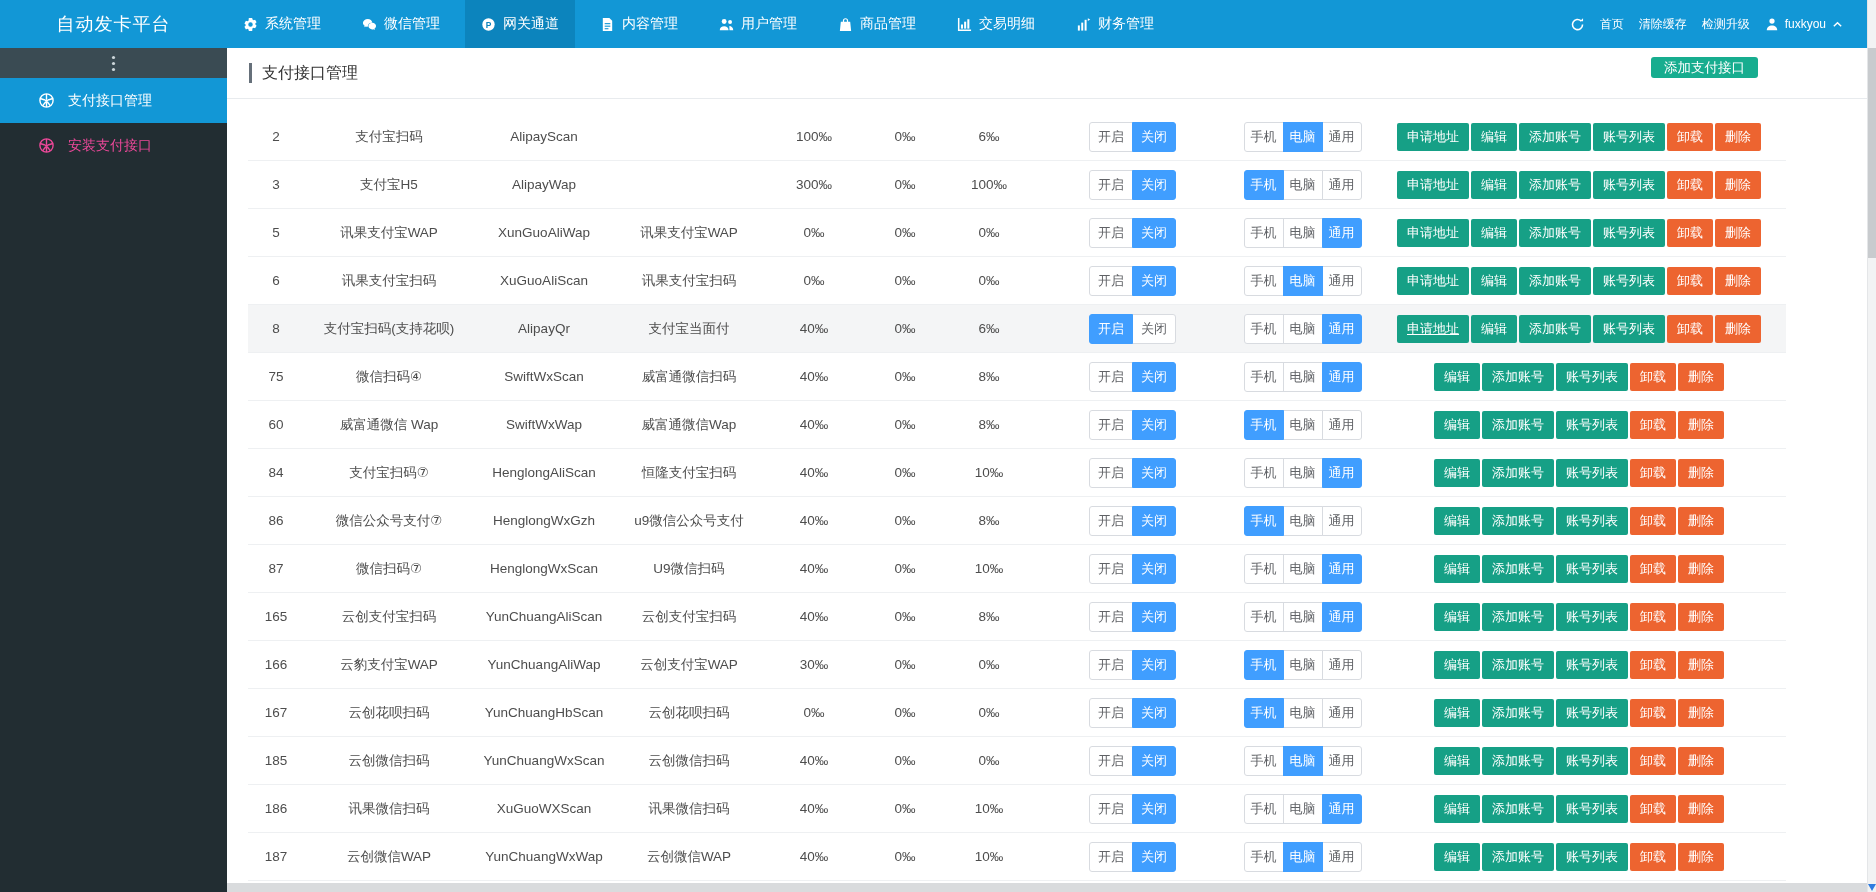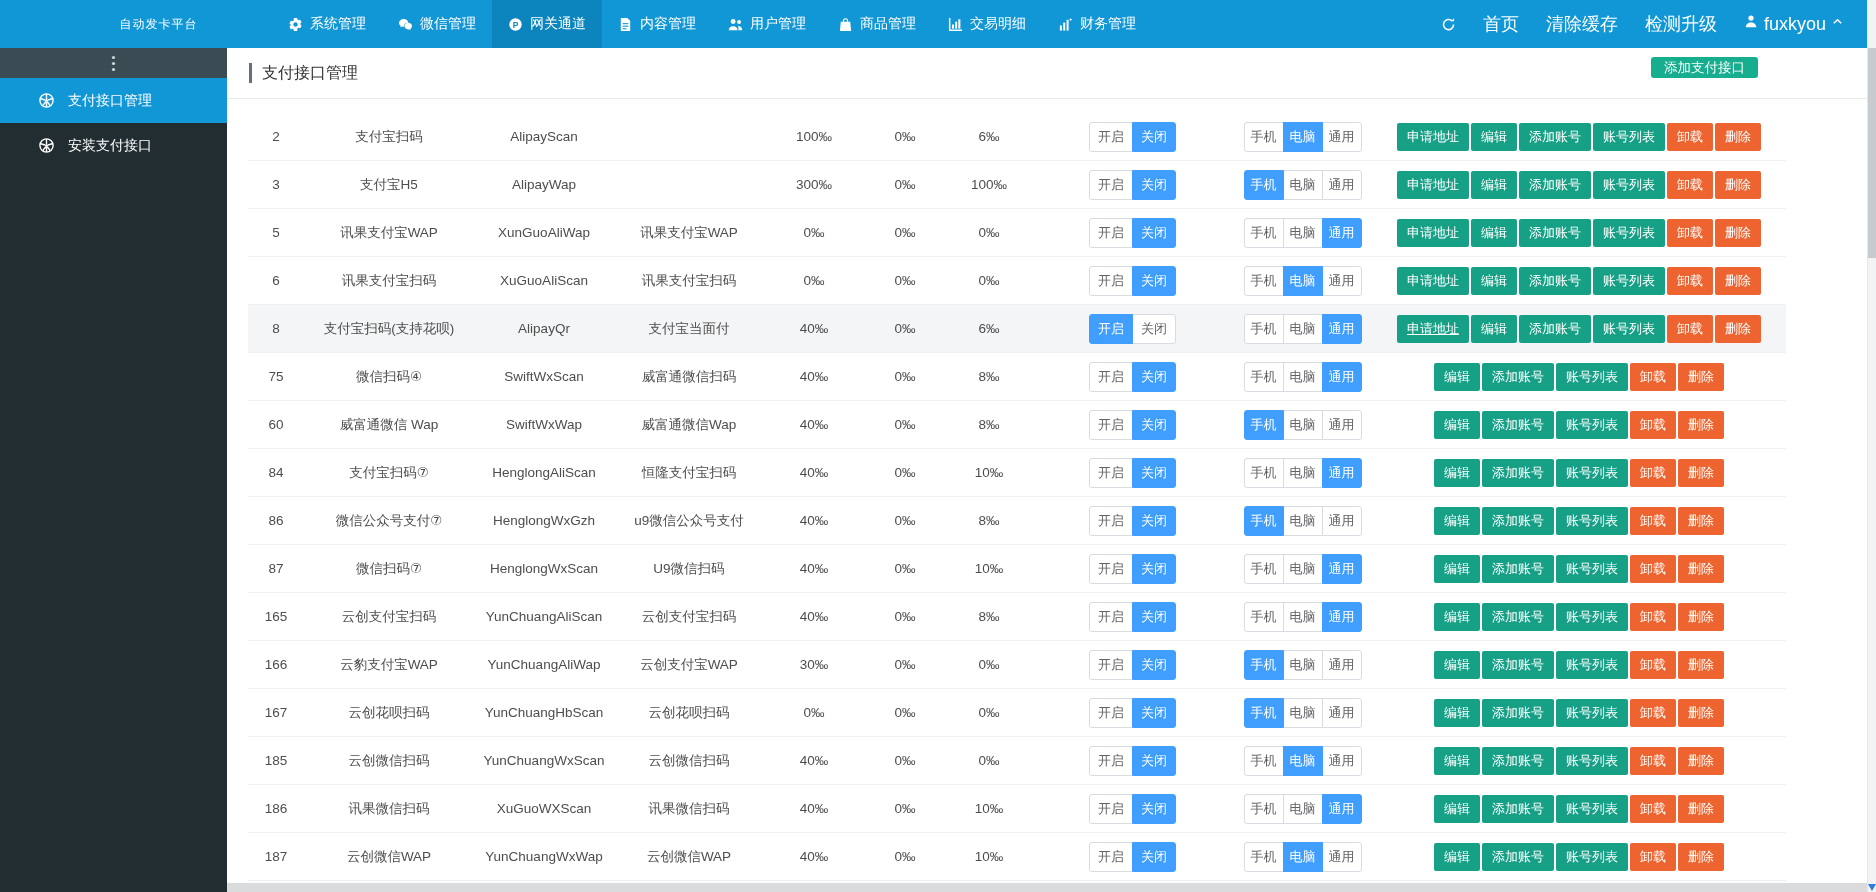--- a/index.html
+++ b/index.html
@@ -5,35 +5,35 @@
 <style>
   html,body{margin:0;padding:0;}
   body{
     width:1876px;height:892px;position:relative;overflow:hidden;background:#fff;
     font-family:"Liberation Sans","DejaVu Sans",sans-serif;
     -webkit-font-smoothing:antialiased;
   }
   
   .topbar{position:absolute;top:0;left:0;right:9px;height:48px;background:var(--topbar);
     display:flex;align-items:stretch;color:#fff;z-index:6;}
-  .brand{width:227px;display:flex;align-items:center;justify-content:center;font-size:12px;letter-spacing:1px;margin-left:45px;}
-  .topnav{display:flex;align-items:stretch;}
+  .brand{width:227px;display:flex;align-items:center;justify-content:center;font-size:18px;letter-spacing:1px;}
+  .topnav{display:flex;align-items:stretch;gap:9px;}
   .nav-item{display:flex;align-items:center;gap:7px;padding:0 16px;font-size:14px;cursor:pointer;white-space:nowrap;}
   .nav-item.active{background:var(--topbar-active);}
   .nav-item svg,.tb-icon svg{width:15px;height:15px;display:block;}
-  .topbar-right{margin-left:auto;display:flex;align-items:center;gap:27px;padding-right:24px;font-size:18px;}
+  .topbar-right{margin-left:auto;display:flex;align-items:center;gap:15px;padding-right:24px;font-size:12px;}
   .tb-link{cursor:pointer;white-space:nowrap;}
   .user-chip{display:flex;gap:6px;cursor:pointer;}
   .user-chip svg{width:14px;height:14px;display:block;}
   .chev svg{width:11px;height:11px;display:block;margin-top:2px;}
   
   .sidebar{position:absolute;top:48px;left:0;width:227px;bottom:0;background:var(--sidebar);z-index:5;}
   .sidebar-toggle{height:30px;background:#3a4b53;display:flex;align-items:center;justify-content:center;color:#cdd7db;cursor:pointer;}
   .sidebar-toggle svg{width:5px;height:17px;display:block;}
-  .side-item{height:45px;display:flex;align-items:center;gap:13px;padding-left:38px;color:#ffffff;font-size:14px;cursor:pointer;}
+  .side-item{height:45px;display:flex;align-items:center;gap:13px;padding-left:38px;color:#ec4899;font-size:14px;cursor:pointer;}
   .side-item.active{background:var(--sidebar-active);color:#fff;}
   .side-item svg{width:17px;height:17px;display:block;}
   
   .content{position:absolute;top:48px;left:227px;right:9px;bottom:0;background:#fff;overflow:hidden;}
   .page-header{height:50px;border-bottom:1px solid #e8ebee;}
   .container{margin-left:21px;width:1538px;position:relative;}
   .page-title{position:absolute;left:1px;top:15px;font-size:16px;color:#333;
     padding-left:10px;border-left:3px solid #66707a;line-height:20px;}
   .add-btn{position:absolute;right:28px;top:9px;height:21px;padding:0 13px;background:var(--green);
     color:#fff;border:none;border-radius:3px;font-size:13.5px;cursor:pointer;

